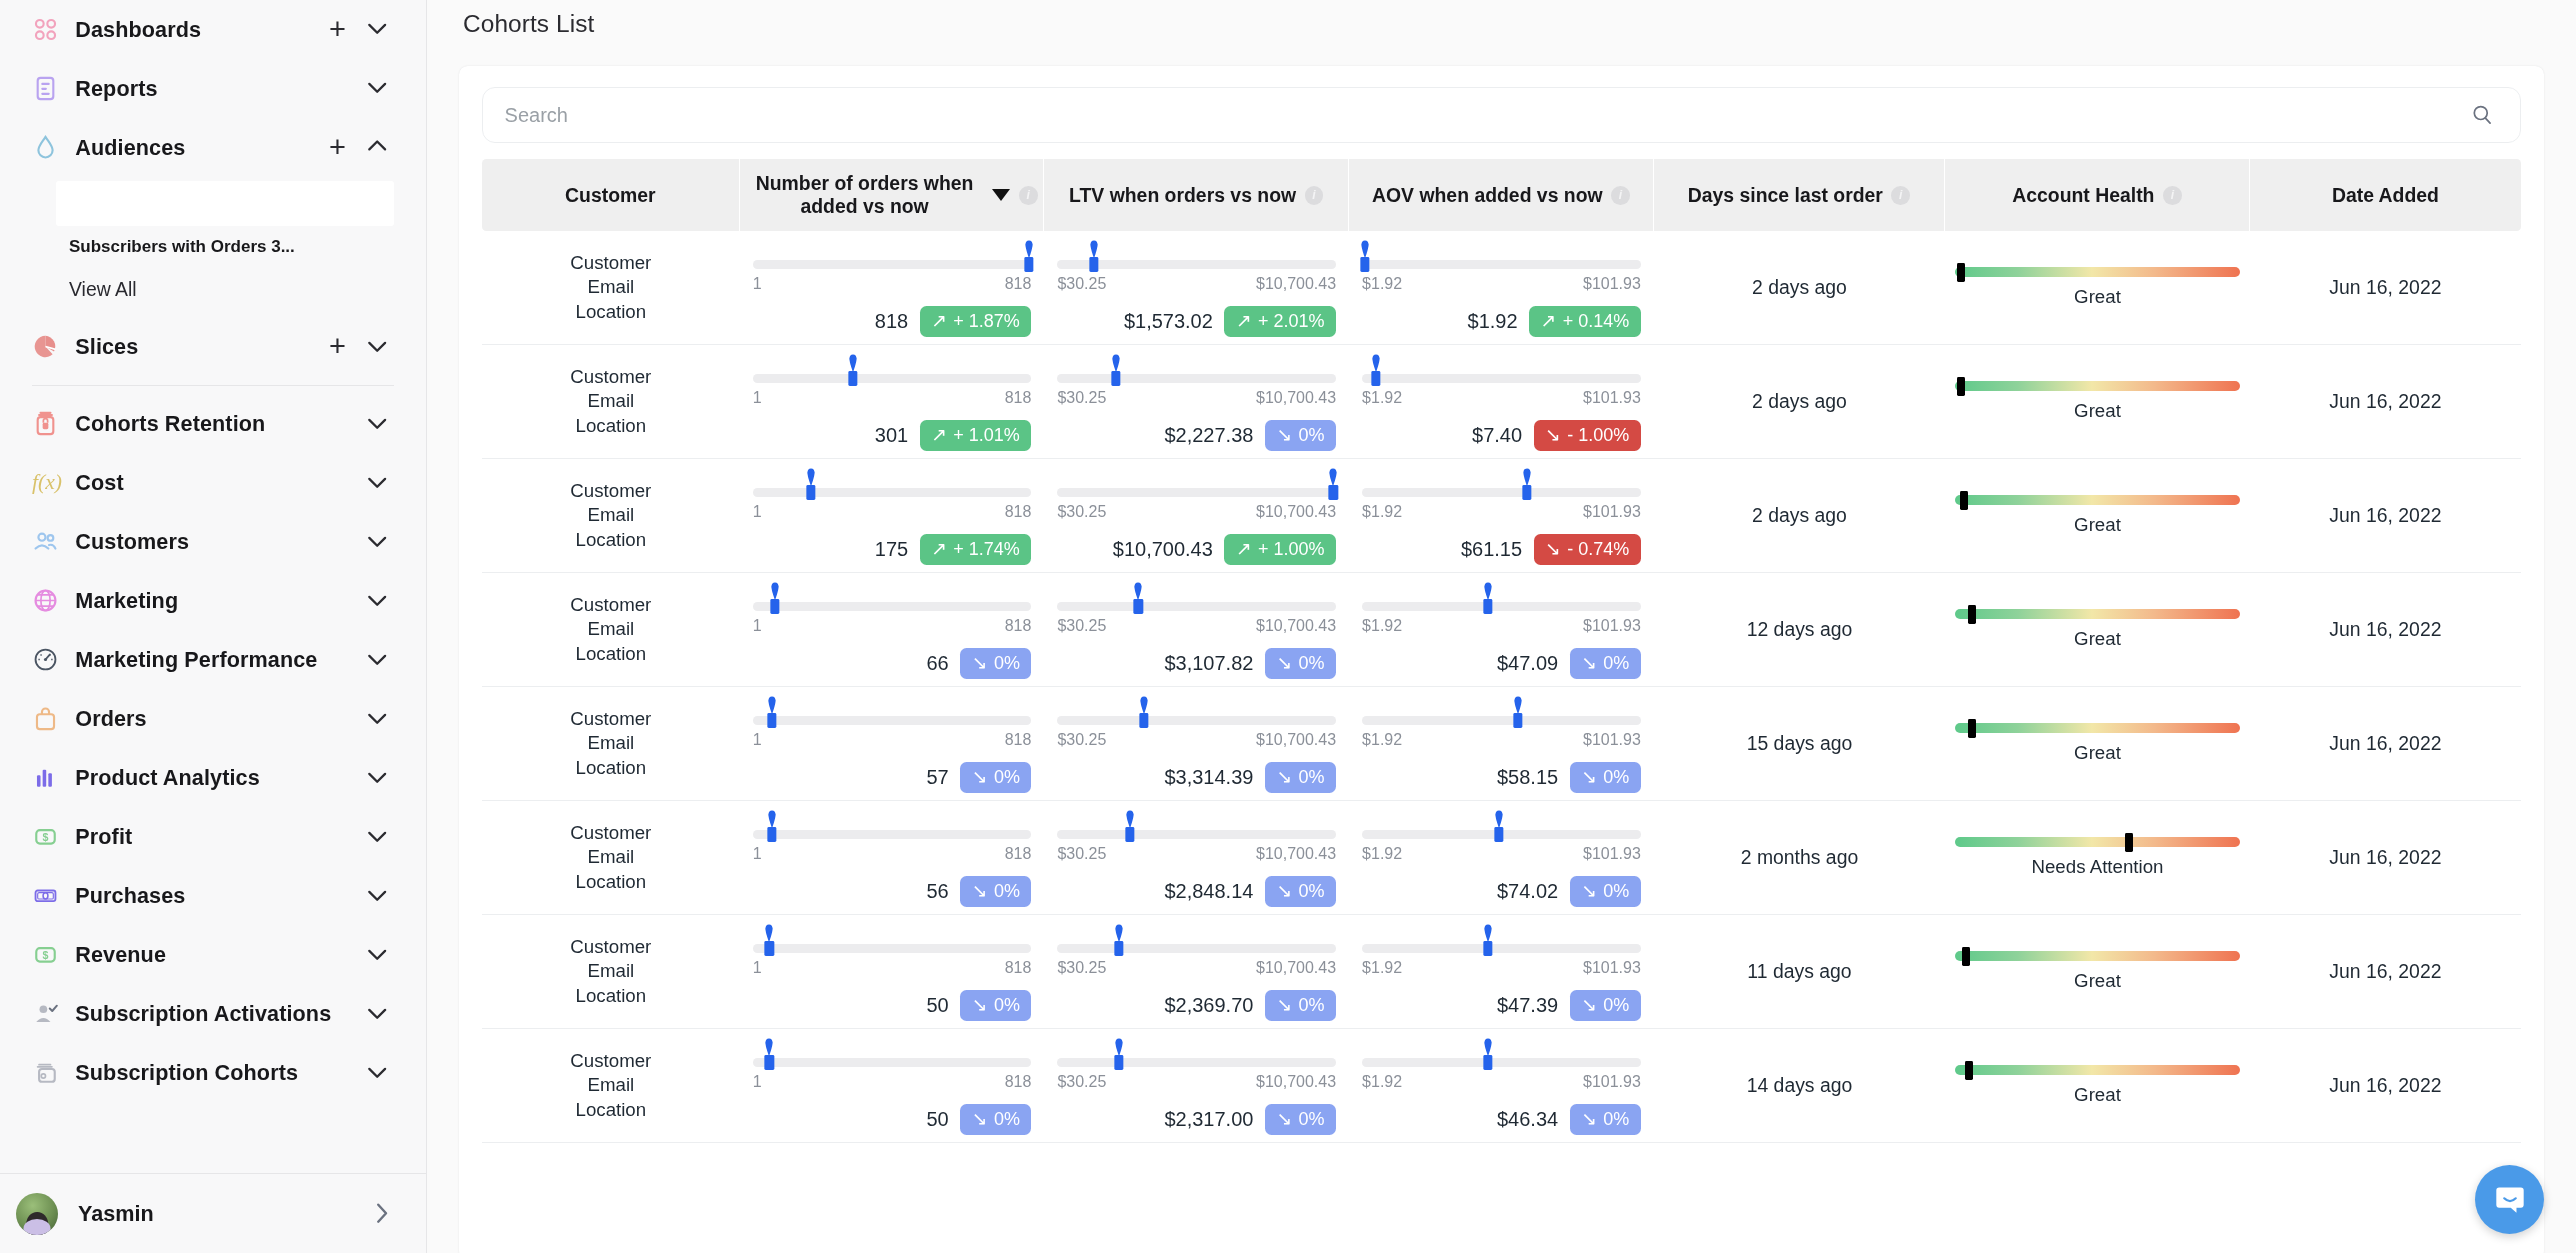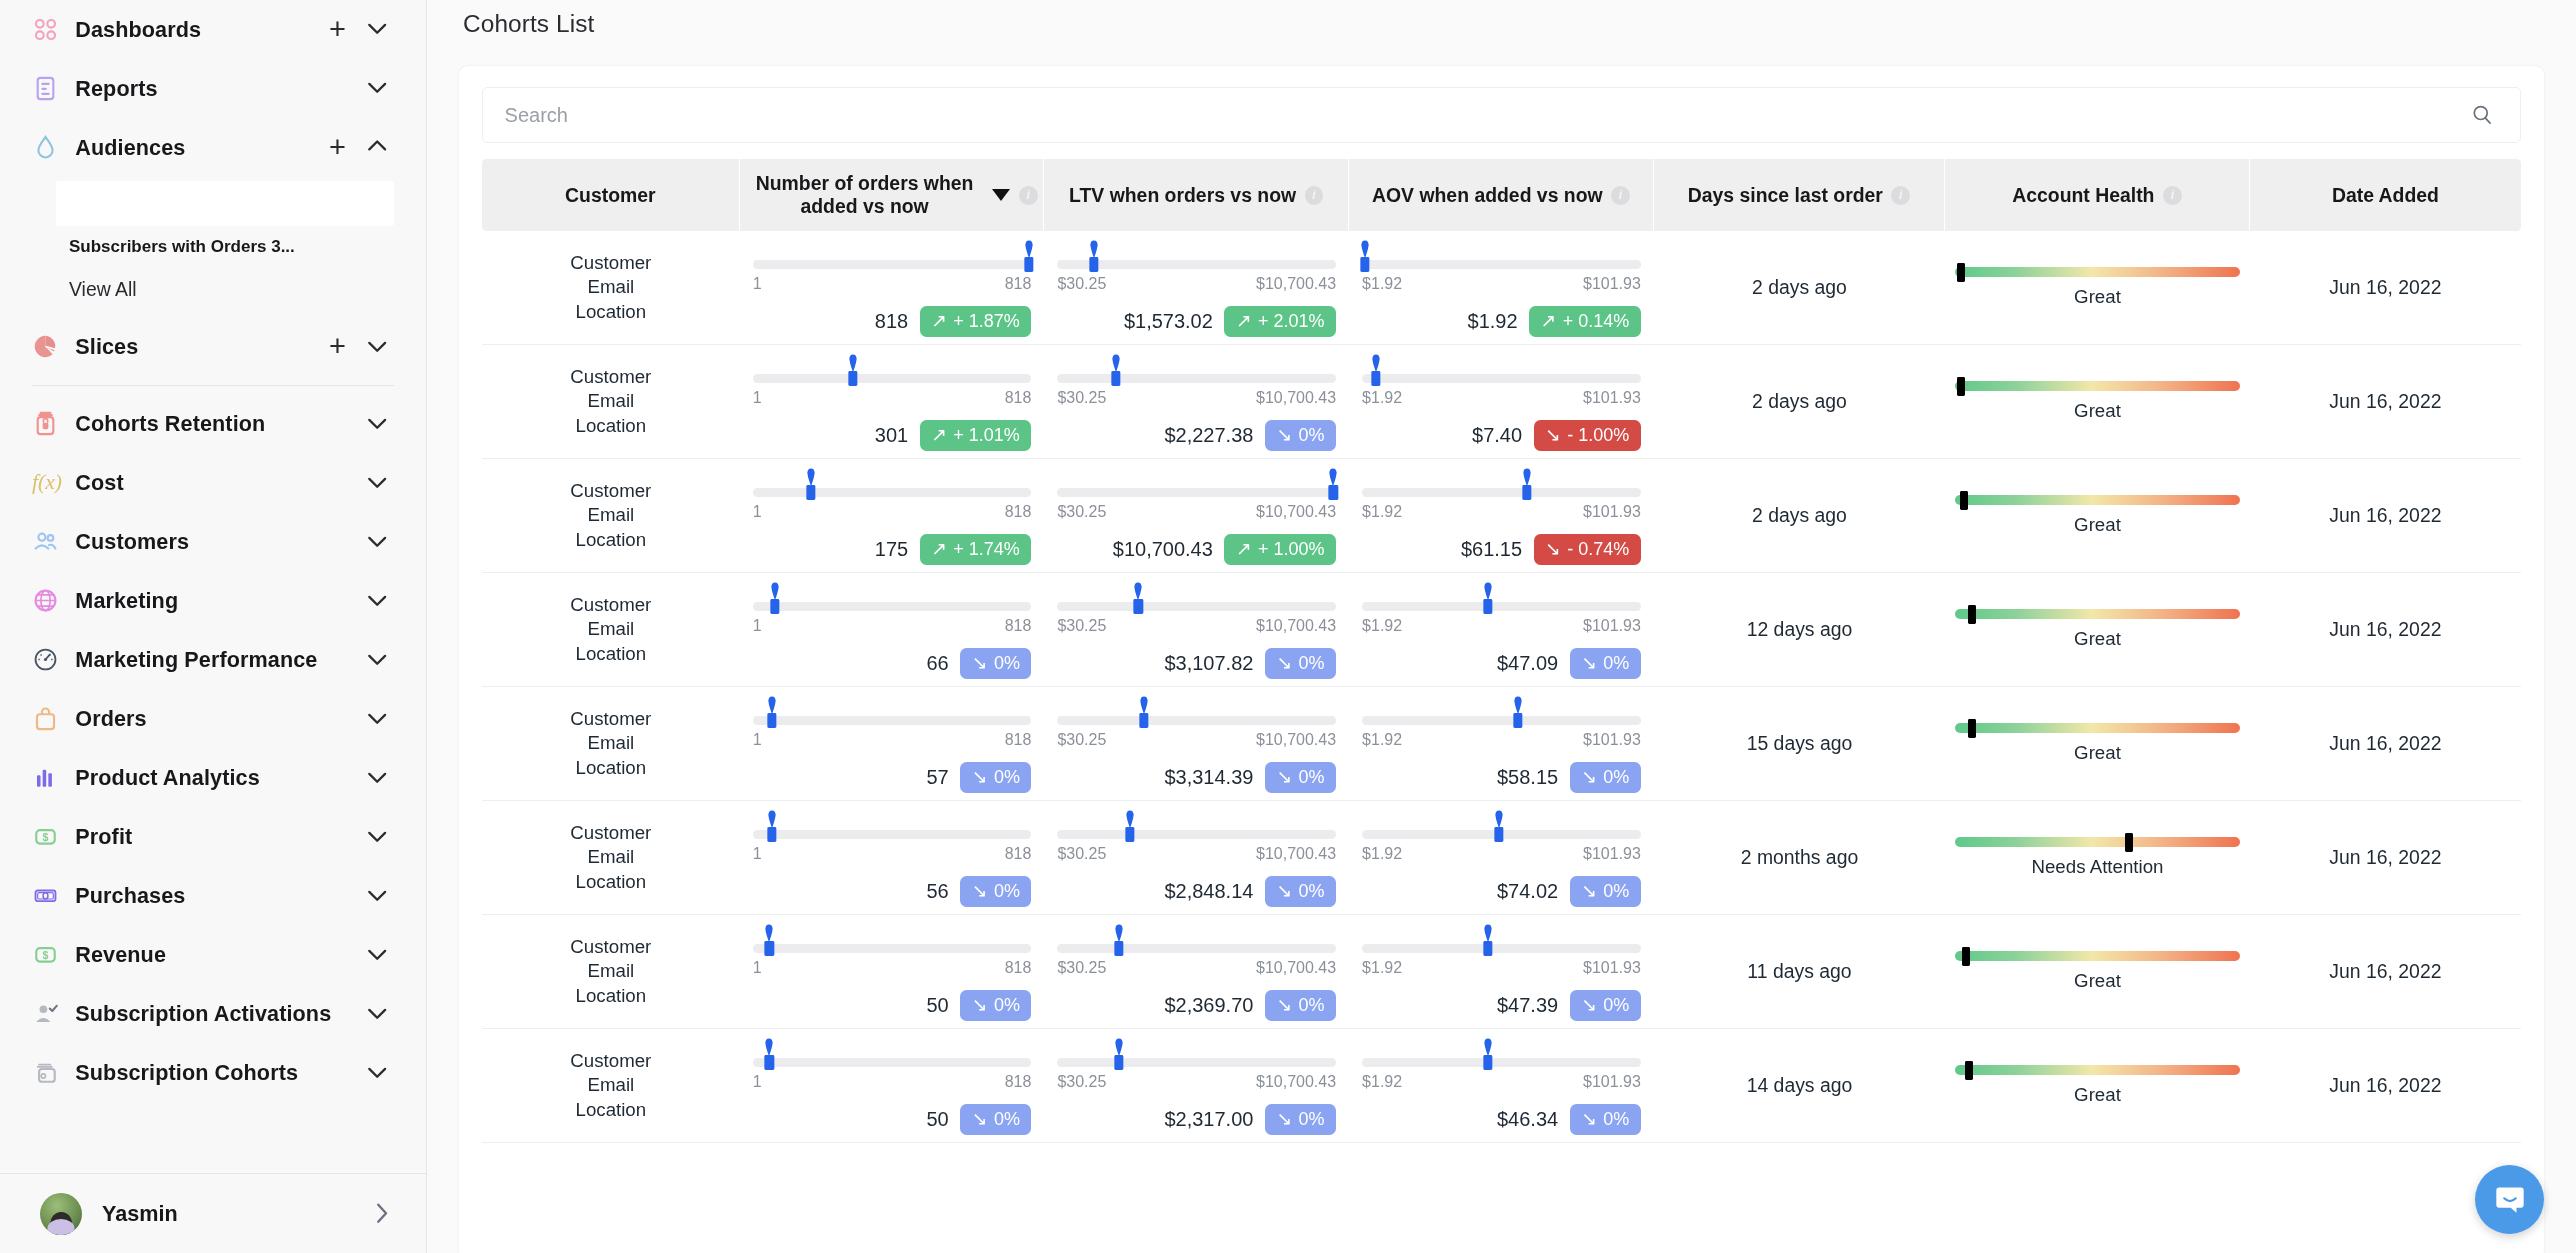--- a/index.html
+++ b/index.html
@@ -41,21 +41,21 @@
   }
   .sub-item{
     padding:2.9px 32px 2.9px 69px; font-size:17px; font-weight:700; color:#18181b;
     height:42px; display:flex; align-items:center; cursor:pointer;
   }
   .sub-item.plain{ font-weight:400; font-size:19.4px; color:#2a2a30; }
   .nav-sep{ height:0.7px; background:#e6e6e8; margin:8.6px 32px; }
 
   .user-bar{
     border-top:0.7px solid #e6e6e8;
-    height:81px; display:flex; align-items:center; padding:0 35px 0 40px;
+    height:81px; display:flex; align-items:center; padding:0 35px 0 16px;
     cursor:pointer;
   }
   .avatar{
     width:42px; height:42px; border-radius:50%;
     background:radial-gradient(circle at 40% 30%, #9bbf7a 0%, #6d8f52 55%, #3f5c33 100%);
     position:relative; overflow:hidden; flex:0 0 auto;
   }
   .avatar::after{
     content:""; position:absolute; left:50%; top:46%; transform:translateX(-50%);
     width:21.6px; height:24.4px; border-radius:50% 50% 42% 42%;
@@ -77,21 +77,21 @@
   .card{
     margin:18.7px 32px 0 32px;
     background:#ffffff;
     border-radius:8.6px;
     box-shadow:0 0.7px 2.2px rgba(16,24,40,.07), 0 0.7px 1.4px rgba(16,24,40,.04);
     padding:21.6px 23px 0 23px;
     height:1193px;
     overflow:hidden;
   }
   .search-wrap{
-    height:56px; border:0.7px solid #eceef0; border-radius:5px;
+    height:56px; border:0.7px solid #eceef0; border-radius:13px;
     display:flex; align-items:center; padding:0 21.6px; background:#fff;gap:28px;
   }
   .search-input{
     flex:1; border:none; outline:none; font-size:20px; color:#2b2b30;
     font-family:"Liberation Sans", sans-serif; background:transparent;
   }
   .search-input::placeholder{ color:#9aa0a6; }
   .search-ico{ width:32px; height:32px; display:flex; align-items:center; justify-content:center; }
 
   

